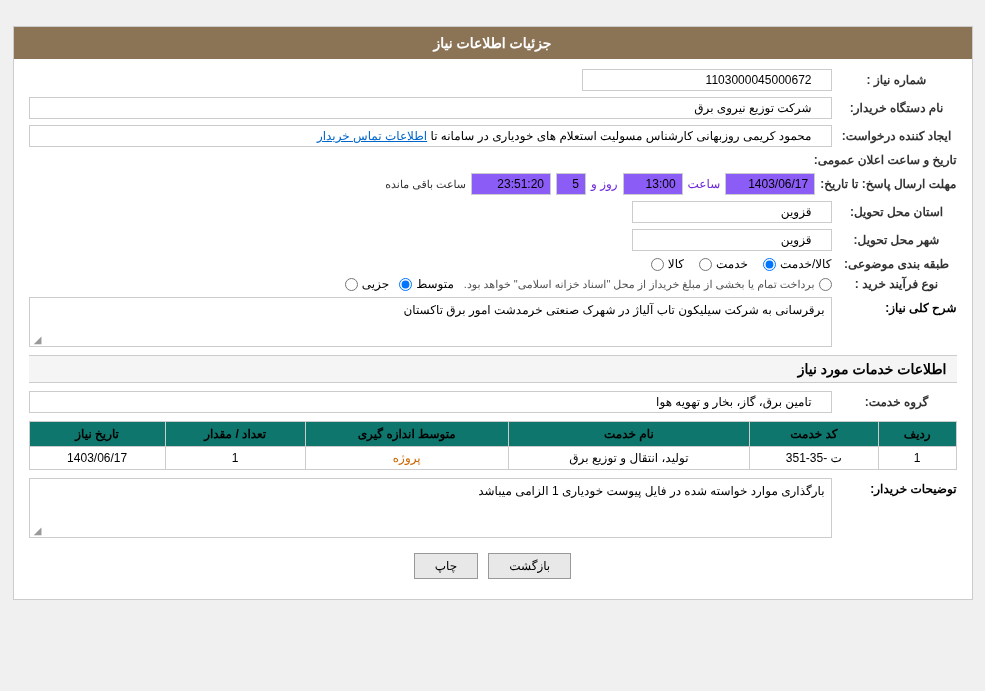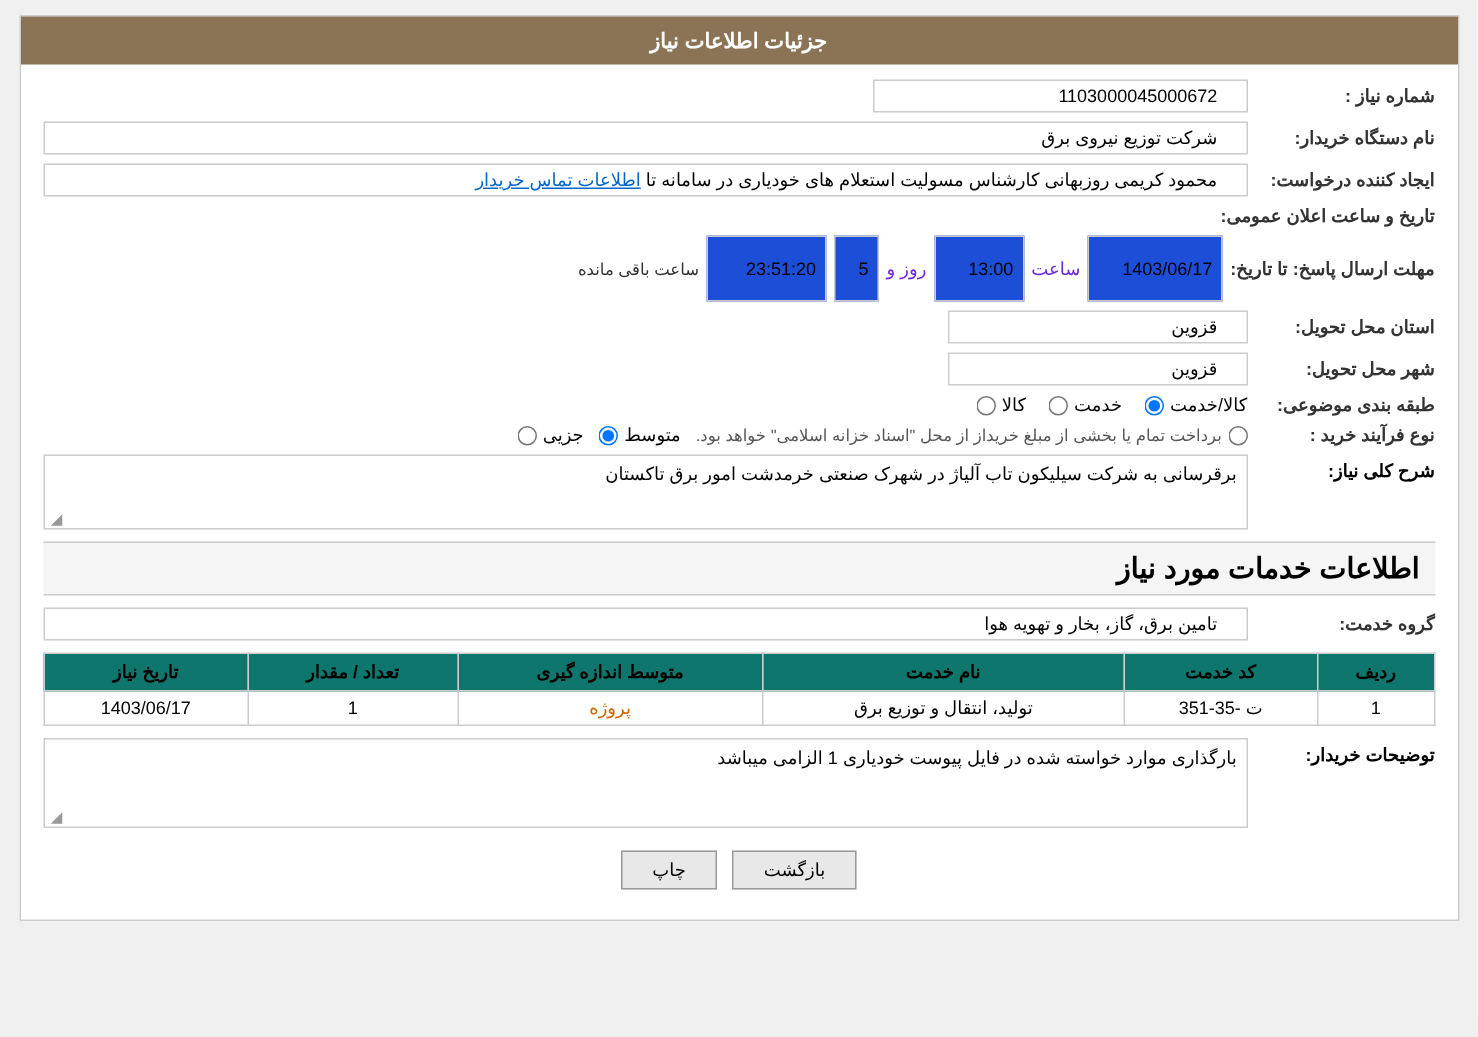--- a/index.html
+++ b/index.html
@@ -7,21 +7,21 @@
       font-family: Tahoma, Arial, sans-serif;
       font-size: 12px;
       background: #f0f0f0;
       direction: rtl;
       padding: 10px;
     }
     .main-container {
       background: #fff;
       border: 1px solid #ccc;
       width: 960px;
-      margin: 0 auto;
+      margin: 16px auto;
     }
     .header-bar {
       background: #8B7355;
       color: #fff;
       text-align: center;
       padding: 8px 10px;
       font-size: 14px;
       font-weight: bold;
     }
     .content {
@@ -30,21 +30,21 @@
     .row {
       display: flex;
       align-items: center;
       margin-bottom: 6px;
       gap: 5px;
     }
     .label {
       color: #333;
       white-space: nowrap;
       min-width: 120px;
-      text-align: right;
+      text-align: center;
       font-weight: bold;
     }
     .value-box {
       border: 1px solid #ccc;
       background: #fff;
       padding: 3px 19px;
       min-height: 22px;
       flex: 1;
       text-align: right;
     }
@@ -52,21 +52,21 @@
       color: #0066cc;
       text-decoration: underline;
       cursor: pointer;
     }
     .section-title {
       background: #f5f5f5;
       border-top: 1px solid #ccc;
       border-bottom: 1px solid #ccc;
       padding: 5px 10px;
       font-weight: bold;
-      font-size: 19px;
+      font-size: 14px;
       margin: 8px 0;
       text-align: right;
     }
     .table-container {
       margin: 8px 0;
     }
     table {
       width: 100%;
       border-collapse: collapse;
       font-size: 12px;
@@ -120,23 +120,23 @@
       min-width: 60px;
     }
     .date-time-row {
       display: flex;
       align-items: center;
       gap: 5px;
       flex-wrap: nowrap;
     }
     .small-box {
       border: 1px solid #ccc;
-      padding: 14px 6px;
+      padding: 3px 6px;
       min-height: 22px;
-      background: #1d4ed8;
+      background: #8b5cf6;
     }
     .inline-label {
       white-space: nowrap;
       color: #6d28d9;
     }
     .remain-text {
       font-size: 11px;
       color: #333;
       white-space: nowrap;
     }

